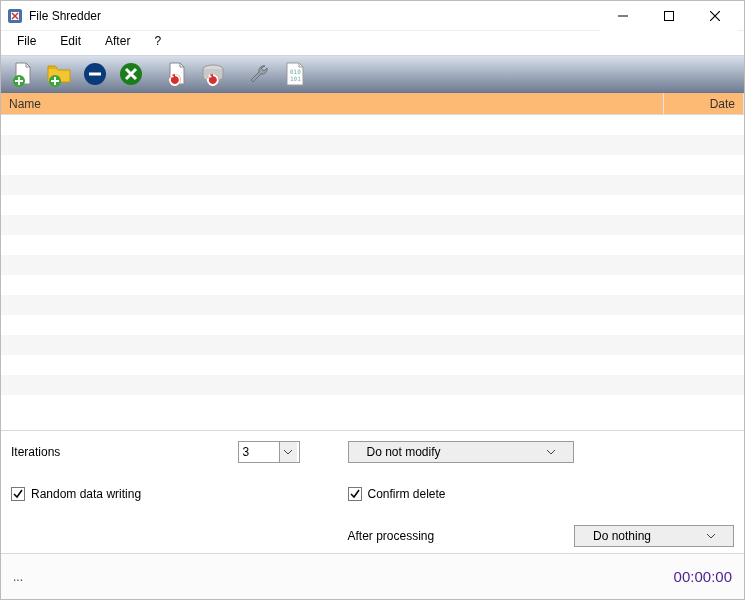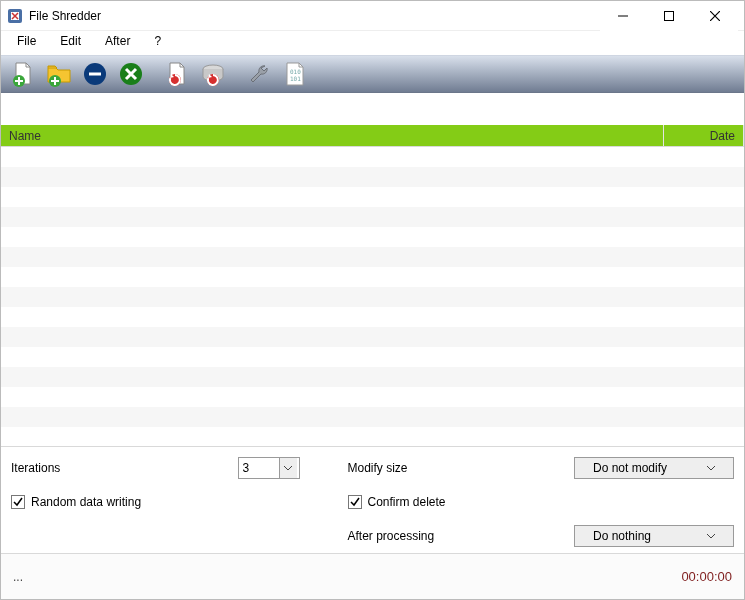--- a/index.html
+++ b/index.html
@@ -35,49 +35,49 @@
     padding: 2px 6px;
     gap: 4px;
     background: linear-gradient(to bottom, #d9e0eb 0%, #aeb8c8 40%, #707c92 100%);
     border-top: 1px solid #cfd6e2;
     border-bottom: 1px solid #6b768a;
   }
   .tbbtn { width: 32px; height: 32px; display: flex; align-items: center; justify-content: center; border-radius: 3px; }
   .tbsep { width: 6px; }
 
   
-  .listheader { height: 22px; display: flex; align-items: stretch; background: #84cc16; border-bottom: 1px solid #d9d9d9; margin-top: 32px; }
+  .listheader { height: 22px; display: flex; align-items: stretch; background: #fdba74; border-bottom: 1px solid #d9d9d9; }
   .col { display: flex; align-items: center; padding: 0 8px; border-right: 1px solid #e4e4e4; color: #333; font-size: 12px; }
   .col-name { flex: 1; }
   .col-size { width: 80px; justify-content: flex-end; }
   .col-date { width: 210px; }
 
   
   .listbody { flex: 1; min-height: 0; background: #fff; overflow: hidden; position: relative; }
   .rows { position: absolute; inset: 0; }
   .row { height: 20px; }
   .row:nth-child(even) { background: #f6f6f6; }
 
   
-  .options { padding: 10px 10px 6px 10px; display: grid; grid-template-columns: 1fr 80px 30px 1fr 160px; row-gap: 16px; align-items: center; border-top: 1px solid #d9d9d9; }
+  .options { padding: 10px 10px 6px 10px; display: grid; grid-template-columns: 1fr 80px 30px 1fr 160px; row-gap: 24px; align-items: center; border-top: 1px solid #d9d9d9; }
   .lbl { font-size: 12px; }
   .chk { display: flex; align-items: flex-start; gap: 6px; }
   .chkbox { width: 14px; height: 14px; border: 1px solid #777; background: #fff; display: inline-flex; align-items: center; justify-content: center; }
   .chkbox .mark { display: none; }
   .chkbox.checked .mark { display: block; }
   .combo { height: 22px; border: 1px solid #9a9a9a; background: #eee; display: flex; align-items: center; padding: 0 18px; justify-content: space-between; }
   .combo .caret { margin-left: 6px; }
   .spin { height: 22px; width: 62px; border: 1px solid #9a9a9a; background: #fff; display: flex; align-items: center; }
   .spin input { border: none; outline: none; width: 40px; font-size: 12px; padding: 0 4px; background: transparent; }
   .spin .caretbox { width: 18px; height: 100%; border-left: 1px solid #9a9a9a; display: flex; align-items: center; justify-content: center; background: #eee; }
 
   
   .statusbar { height: 46px; border-top: 1px solid #d9d9d9; display: flex; align-items: center; padding: 0 12px; background: #fbfbfb; }
   .status-left { flex: 1; color: #444; }
-  .status-right { color: #7f1d1d; font-size: 13px; margin-left: 32px; }
+  .status-right { color: #4c1d95; font-size: 15px; margin-left: 32px; }
 
 </style>
 </head>
 <body>
 
 <div class="window">
 
   <div class="titlebar">
     <span class="app-icon">
       <svg width="16" height="16" viewBox="0 0 16 16">
@@ -205,21 +205,20 @@
     <div class="lbl">Iterations</div>
     <div class="spin">
       <input type="text" value="3" style="">
       <div class="caretbox">
           <svg width="8" height="8">
             <path d="M0 2 L4 6 L8 2" fill="none" stroke="#444"></path>
           </svg>
         </div>
     </div>
     <div></div>
-    <div class="lbl">Modify size</div>
     <div class="combo">
       <span>Do not modify</span>
       <svg class="caret" width="8" height="8">
           <path d="M0 2 L4 6 L8 2" fill="none" stroke="#444"></path>
         </svg>
     </div>
 
     <div class="chk" style="grid-column:1/4">
       <span class="chkbox checked">
         <svg class="mark" width="10" height="10">

